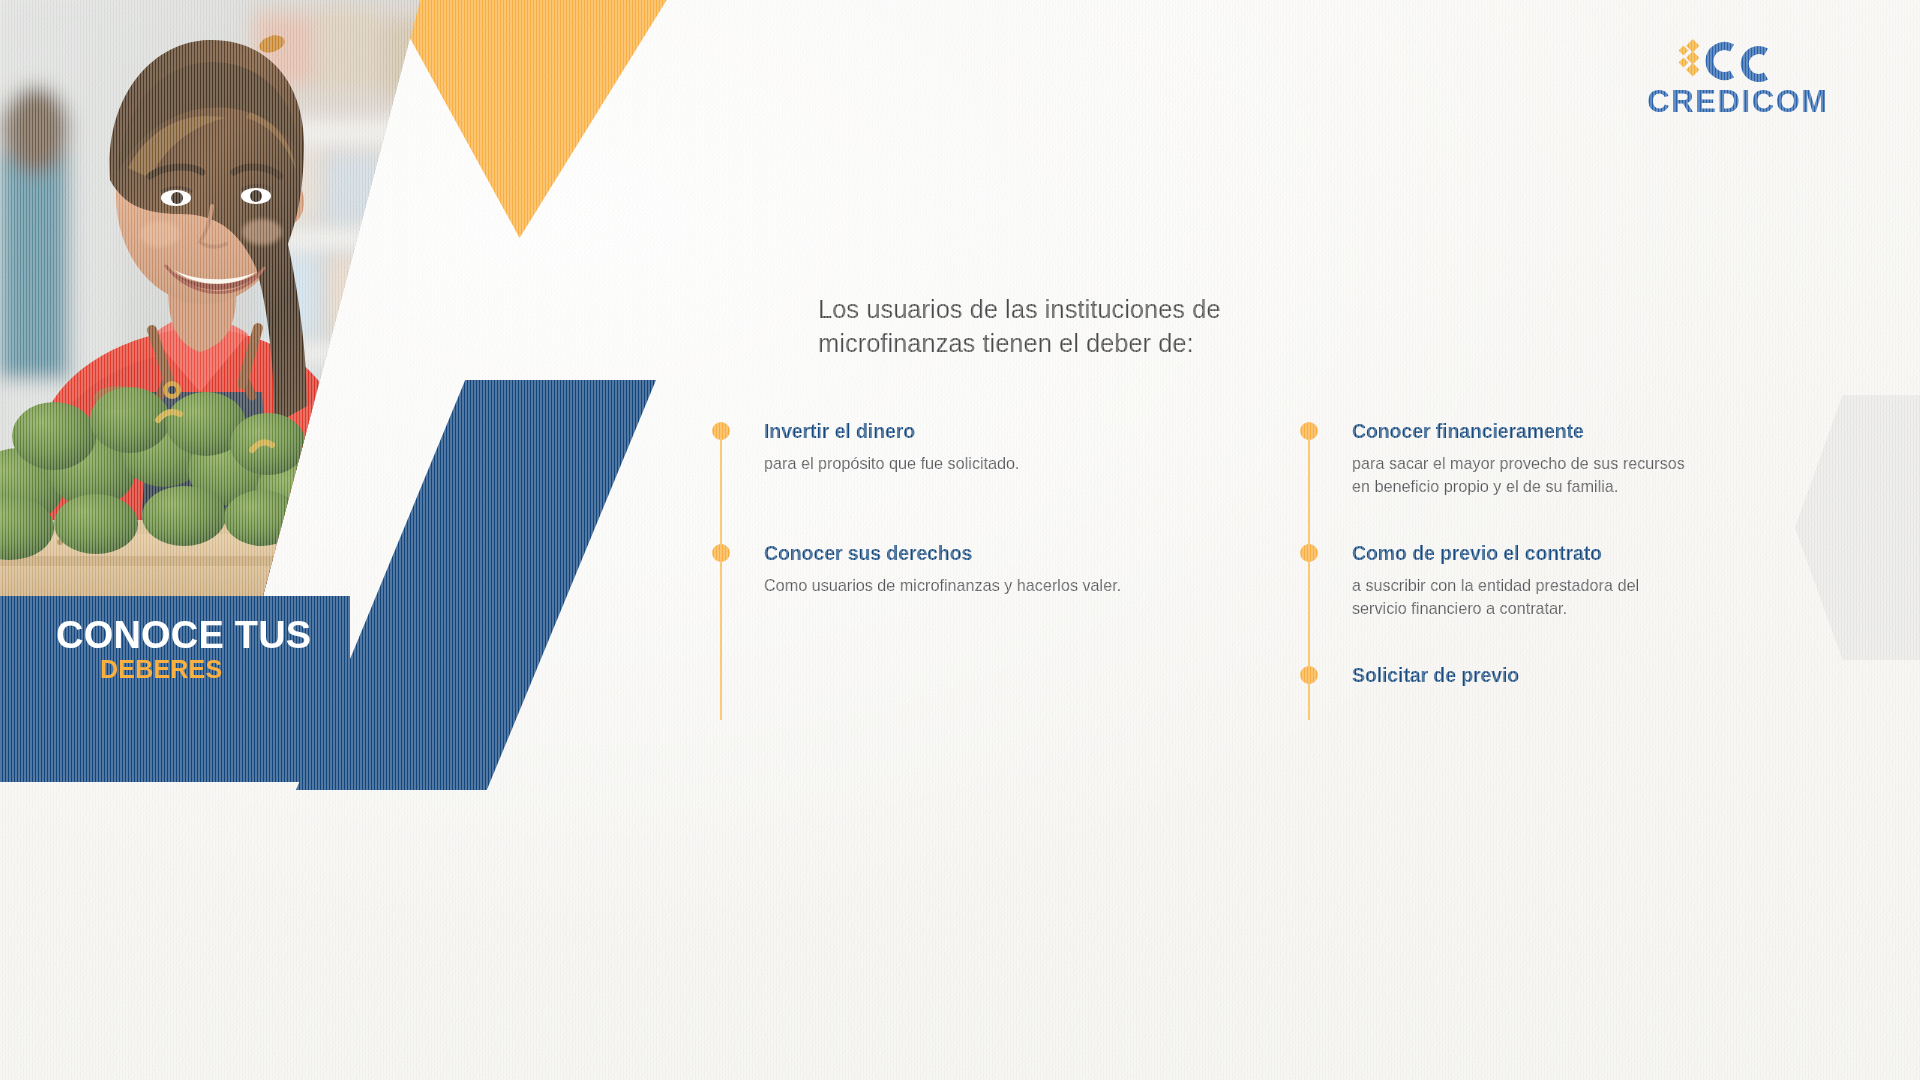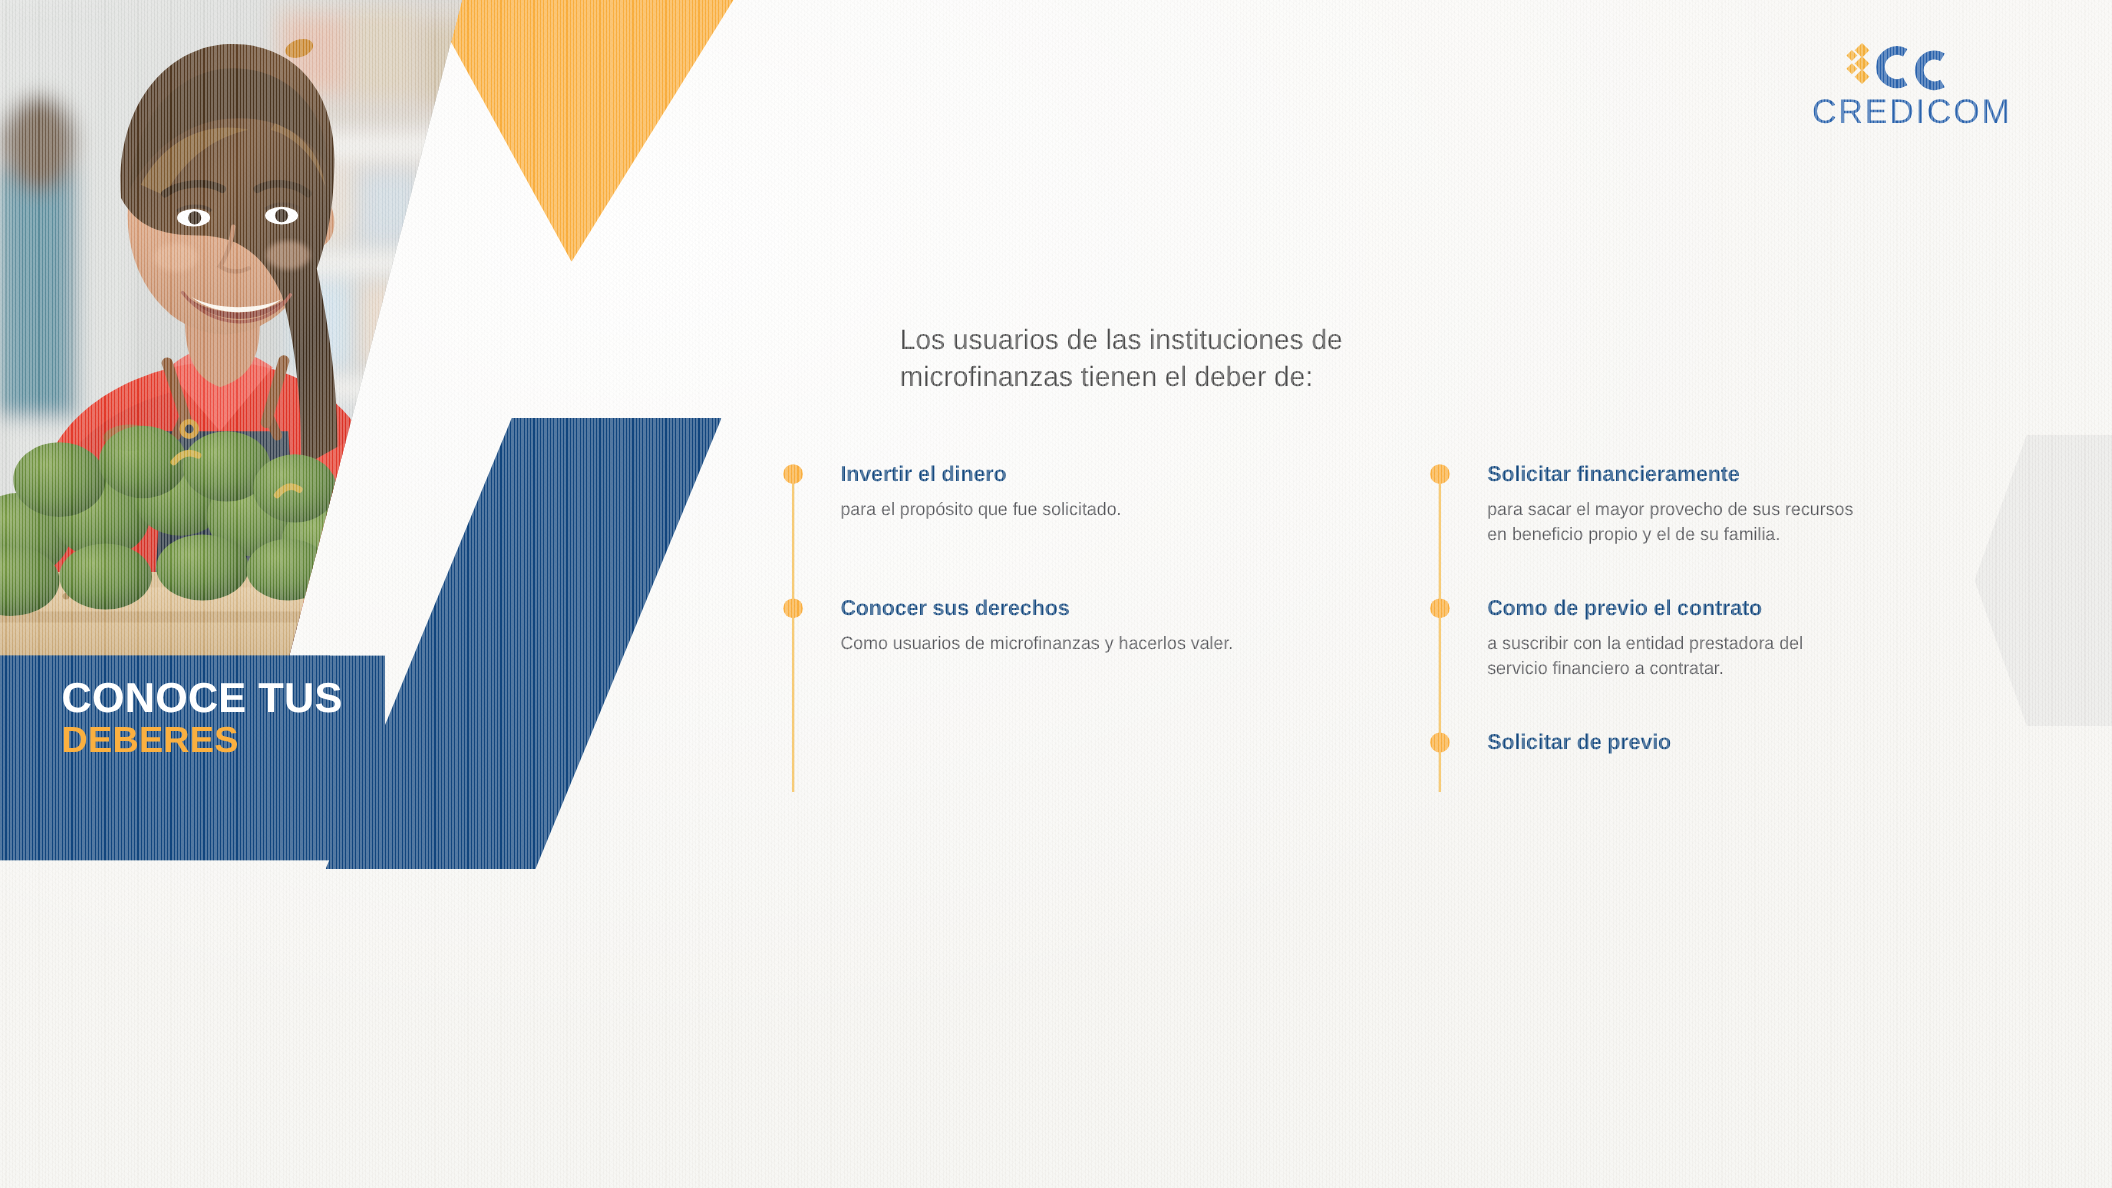--- a/index.html
+++ b/index.html
@@ -116,43 +116,44 @@
     letter-spacing: 0.2px;
   }
   #title-line1 {
     display: block;
     font-size: 38px;
     font-weight: bold;
     color: #ffffff;
   }
   #title-line2 {
     display: block;
-    font-size: 33px;
+    font-size: 25px;
     font-weight: bold;
     color: #fbb040;
+    margin-left: 44px;
   }
 
   
   #logo {
     position: absolute;
     right: 62px;
     top: 38px;
     width: 240px;
     text-align: center;
   }
   #logo-mark {
     display: block;
     margin: 0 auto 2px auto;
     width: 120px;
     height: 46px;
   }
   #logo-word {
     display: block;
     font-size: 31px;
-    font-weight: normal;
+    font-weight: bold;
     letter-spacing: 1.6px;
     color: #2a63ad;
     line-height: 1;
   }
 
   
   #heading {
     position: absolute;
     left: 770px;
     top: 292px;
@@ -413,21 +414,21 @@
       <span class="item-title">Conocer sus derechos</span>
       <span class="item-body">Como usuarios de microfinanzas y hacerlos valer.</span>
     </div>
   </div>
 
   <div id="col-right" class="column">
     <div class="rail"></div>
 
     <div class="item">
       <span class="dot"></span>
-      <span class="item-title">Solicitar financieramente</span>
+      <span class="item-title">Conocer financieramente</span>
       <span class="item-body">para sacar el mayor provecho de sus recursos
 en beneficio propio y el de su familia.</span>
     </div>
 
     <div class="item">
       <span class="dot"></span>
       <span class="item-title">Como de previo el contrato</span>
       <span class="item-body">a suscribir con la entidad prestadora del
 servicio financiero a contratar.</span>
     </div>

